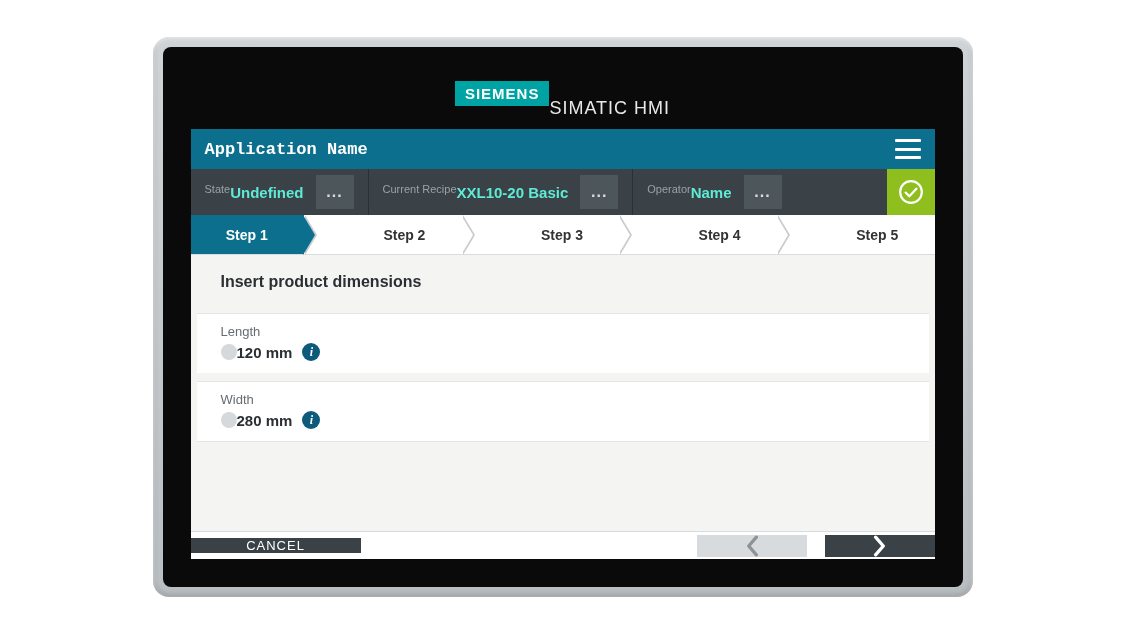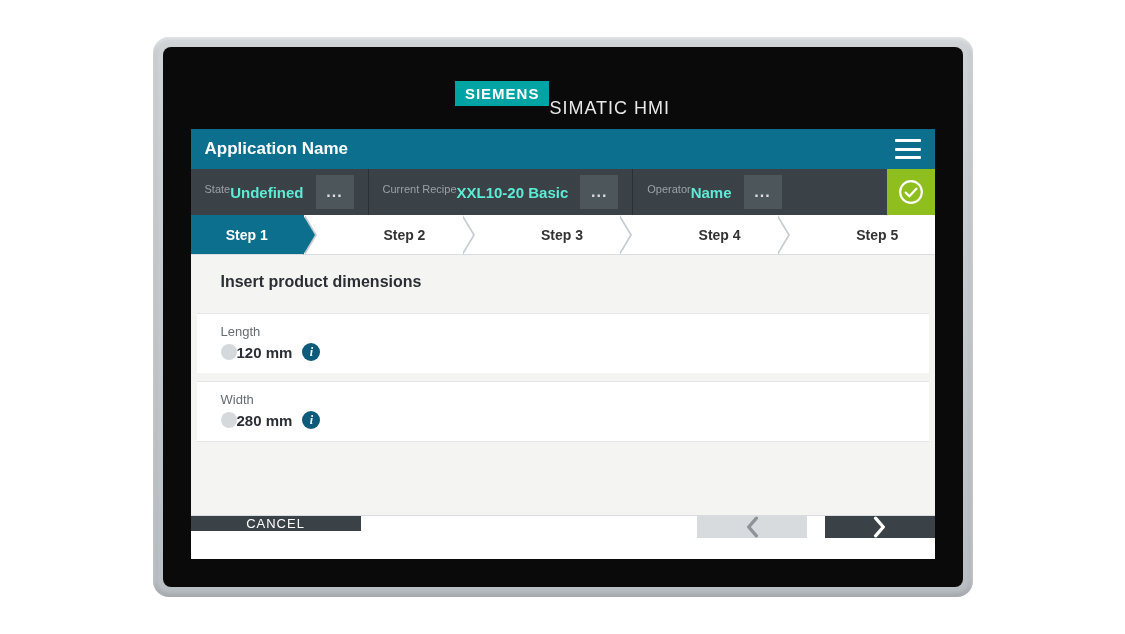--- a/index.html
+++ b/index.html
@@ -61,21 +61,21 @@
 
   
   .titlebar {
     background: #0d6f8e;
     color: #fff;
     display: flex;
     align-items: center;
     justify-content: space-between;
     padding: 10px 14px;
   }
-  .titlebar-text { font-weight: bold; font-size: 17px; }
+  .titlebar-text { font-weight: bold; font-size: 17px; font-family: Liberation Mono, monospace; }
   .hamburger {
     width: 26px; height: 20px;
     display: flex; flex-direction: column; justify-content: space-between;
     cursor: pointer;
   }
   .hamburger span { height: 3px; background: #fff; border-radius: 1px; }
 
   
   .status-strip {
     background: #3a4247;
@@ -195,24 +195,24 @@
     color: #fff;
     display: flex; align-items: center; justify-content: center;
     font-size: 12px; font-weight: bold; font-style: italic;
     font-family: Georgia, serif;
     cursor: pointer;
     margin-left: 10px;
   }
 
   
   .footer {
-    height: 44px;
-    background: #fff;
-    display: flex;
-    align-items: flex-start;
+    height: 28px;
+    background: #fff;
+    display: flex;
+    align-items: center;
     border-top: 1px solid #d9dcdf;
     gap: 12px;
   }
   .btn-cancel {
     background: #3a4247;
     color: #fff;
     font-size: 13px;
     letter-spacing: 1px;
     flex: 0 0 170px;
     display: flex; align-items: center; justify-content: center;

